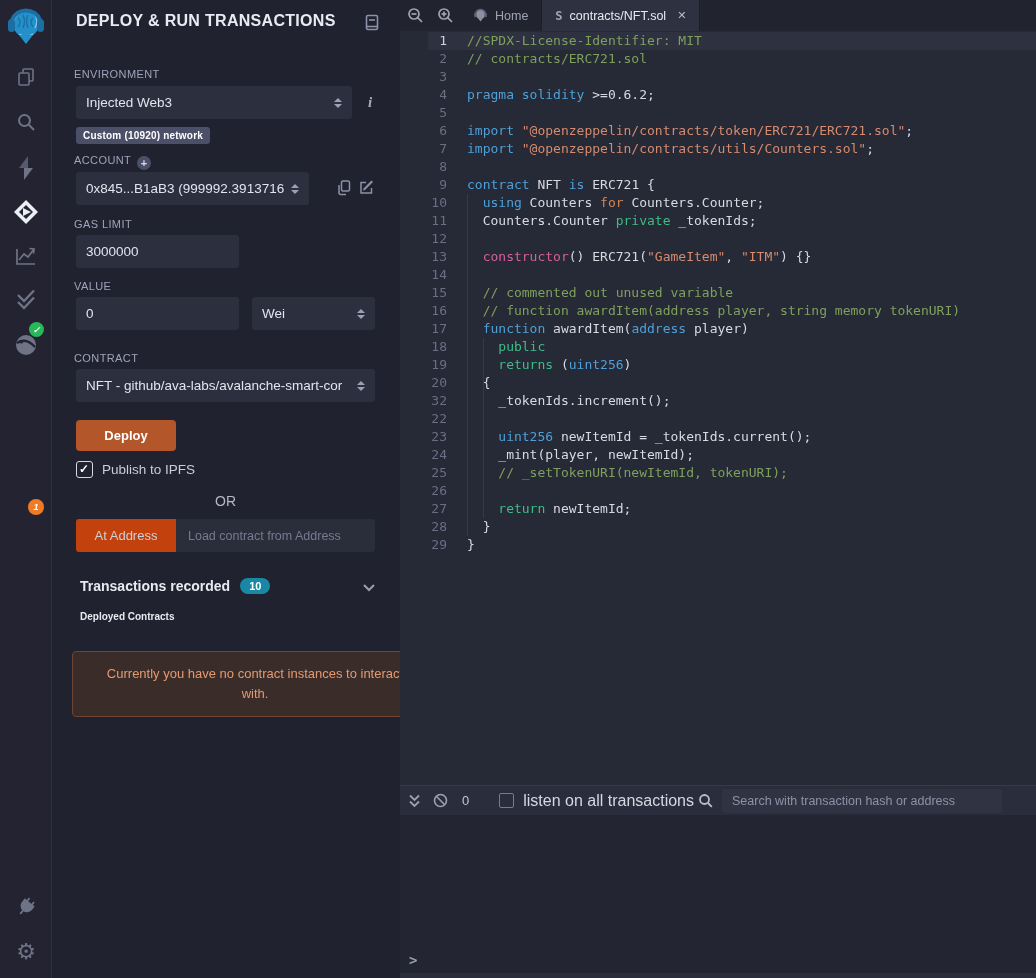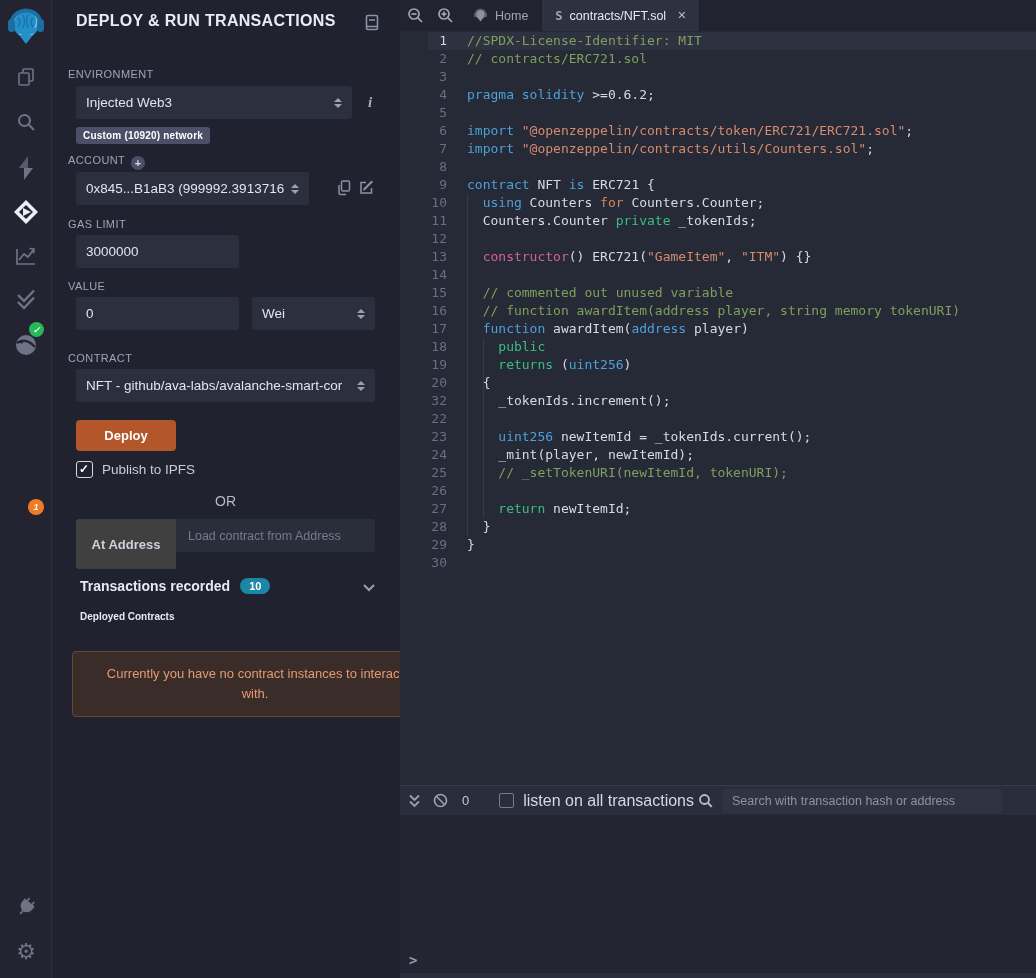--- a/index.html
+++ b/index.html
@@ -14,21 +14,21 @@
   .rail .ricon { position:absolute; left:0; width:52px; display:flex; justify-content:center; align-items:center; color:#6f7386; }
   .ricon svg { display:block; }
   .badge-dot { position:absolute; border-radius:50%; display:flex; align-items:center; justify-content:center;
     font-size:9px; font-weight:bold; color:#fff; font-style:italic; }
   .badge-green { background:#27b857; width:15px; height:15px; }
   .badge-orange { background:#f07b27; width:16px; height:16px; }
   
   .panel { position:absolute; left:52px; top:0; width:348px; height:978px; background:#20222f; }
   .panel-title { position:absolute; left:24px; top:12px; font-size:16px; font-weight:700; letter-spacing:.3px; color:#e9eaf2; }
   .book-icon { position:absolute; left:312px; top:14px; color:#8d91a8; cursor:pointer; }
-  .flabel { position:absolute; left:16px; font-size:11px; color:#a0a3b9; letter-spacing:.4px; }
+  .flabel { position:absolute; left:22px; font-size:11px; color:#a0a3b9; letter-spacing:.4px; }
   .select, .tinput {
     position:absolute; left:24px; height:33px; background:#2c2f3e; border-radius:3px;
     color:#e2e4ee; font-size:13.5px; display:flex; align-items:center; padding:0 10px;
     border:none; outline:none; font-family:"Liberation Sans", sans-serif; white-space:nowrap; overflow:hidden;
   }
   .select { cursor:pointer; justify-content:space-between; }
   .select .val { overflow:hidden; white-space:nowrap; flex:1; }
   .stepper { width:9px; height:14px; display:flex; flex-direction:column; align-items:center; justify-content:center; gap:2px; flex:none; margin-left:4px; }
   .stepper i { display:block; width:0; height:0; border-left:4px solid transparent; border-right:4px solid transparent; }
   .stepper i.up { border-bottom:4px solid #9ba0b4; }
@@ -41,22 +41,22 @@
     align-items:center; justify-content:center; font-size:11px; font-weight:bold; margin-left:6px; vertical-align:-3px; cursor:pointer; }
   .mini-icon { position:absolute; color:#8d91a8; cursor:pointer; }
   .btn-deploy { position:absolute; left:24px; top:420px; width:100px; height:31px; background:#b3572b; border:none; border-radius:4px;
     color:#fff; font-size:13px; font-weight:700; font-family:"Liberation Sans", sans-serif; cursor:pointer; }
   .chk-row { position:absolute; left:24px; top:461px; display:flex; align-items:center; gap:9px; }
   .chk { width:17px; height:17px; border:1.5px solid #d7d9e2; border-radius:3px; background:#20222f; position:relative; cursor:pointer; }
   .chk.checked::after { content:"\2713"; position:absolute; left:2px; top:0px; color:#fff; font-size:12px; font-weight:bold; }
   .chk-label { font-size:13.5px; color:#caccd8; }
   .or-text { position:absolute; left:24px; top:493px; width:299px; text-align:center; font-size:14px; color:#b6b8c8; }
   .at-row { position:absolute; left:24px; top:519px; width:299px; height:33px; display:flex; }
-  .btn-ataddr { width:100px; height:50px; background:#404040; border:none; border-radius:3px 0 0 3px; color:#ccd0da;
-    font-size:13px; font-weight:700; font-family:"Liberation Sans", sans-serif; cursor:pointer; }
+  .btn-ataddr { width:100px; height:33px; background:#c2410c; border:none; border-radius:3px 0 0 3px; color:#ccd0da;
+    font-size:13px; font-weight:400; font-family:"Liberation Sans", sans-serif; cursor:pointer; }
   .ataddr-input { flex:1; height:33px; background:#2a2d3a; border:none; outline:none; border-radius:0 3px 3px 0;
     color:#e2e4ee; font-size:12.5px; padding:0 12px; font-family:"Liberation Sans", sans-serif; }
   .ataddr-input::placeholder { color:#767b8f; }
   .tx-row { position:absolute; left:28px; top:578px; width:295px; display:flex; align-items:flex-start; }
   .tx-label { font-size:14px; font-weight:700; color:#e8e9f1; }
   .tx-badge { margin-left:10px; background:#1a87a5; color:#fff; font-size:11px; font-weight:bold; border-radius:9px; padding:2px 9px; }
   .tx-chev { margin-left:auto; color:#9a9eb2; cursor:pointer; }
   .dc-title { position:absolute; left:28px; top:611px; font-size:10px; font-weight:700; color:#e8e9f1; }
   .alert { position:absolute; left:20px; top:651px; width:366px; min-height:64px; background:#3a2c28; border:1px solid #6e4434;
     border-radius:4px; color:#e39a72; font-size:13px; line-height:1.55; text-align:center; padding:12px 20px; }
@@ -327,21 +327,20 @@
           <div class="code-line"><span class="ln">20</span><span class="lc"><span class="tok-w">  {</span></span></div>
           <div class="code-line"><span class="ln">32</span><span class="lc"><span class="tok-w">    _tokenIds.increment();</span></span></div>
           <div class="code-line"><span class="ln">22</span><span class="lc"></span></div>
           <div class="code-line"><span class="ln">23</span><span class="lc"><span class="tok-w">    </span><span class="tok-k">uint256</span><span class="tok-w"> newItemId = _tokenIds.current();</span></span></div>
           <div class="code-line"><span class="ln">24</span><span class="lc"><span class="tok-w">    _mint(player, newItemId);</span></span></div>
           <div class="code-line"><span class="ln">25</span><span class="lc"><span class="tok-c">    // _setTokenURI(newItemId, tokenURI);</span></span></div>
           <div class="code-line"><span class="ln">26</span><span class="lc"></span></div>
           <div class="code-line"><span class="ln">27</span><span class="lc"><span class="tok-w">    </span><span class="tok-g">return</span><span class="tok-w"> newItemId;</span></span></div>
           <div class="code-line"><span class="ln">28</span><span class="lc"><span class="tok-w">  }</span></span></div>
           <div class="code-line"><span class="ln">29</span><span class="lc"><span class="tok-w">}</span></span></div>
-          <div class="code-line"><span class="ln">30</span><span class="lc"></span></div>
         </div>
     </div>
 
     <div class="termbar">
       <span class="t-ic">
         <svg width="13" height="14" viewBox="0 0 13 14" fill="none" stroke="#9da1b3" stroke-width="1.8">
           <polyline points="2,1.5 6.5,6 11,1.5"></polyline>
             <polyline points="2,7.5 6.5,12 11,7.5"></polyline>
         </svg>
       </span>

